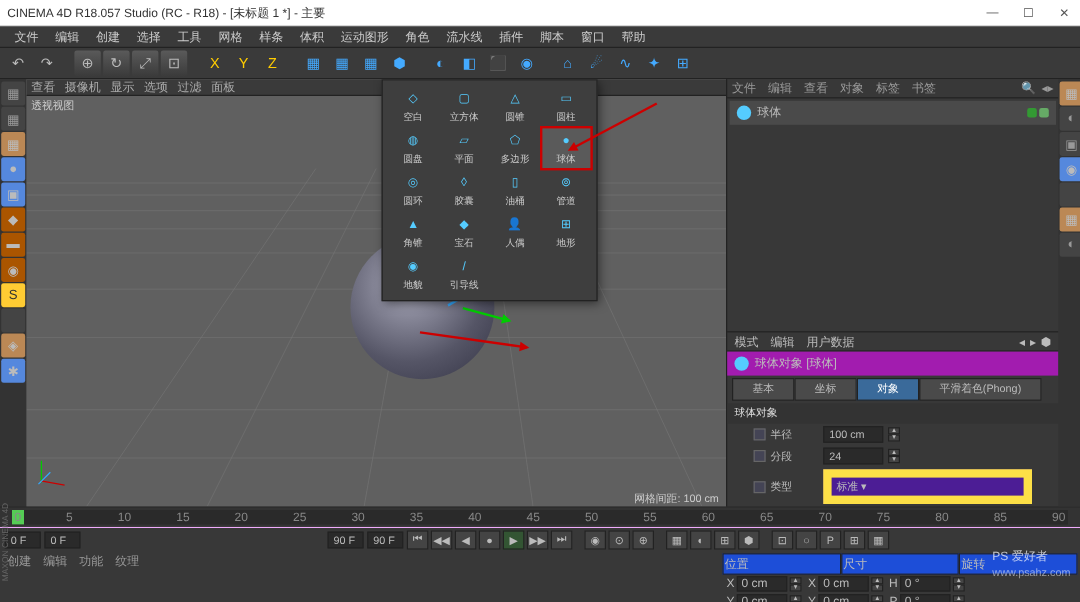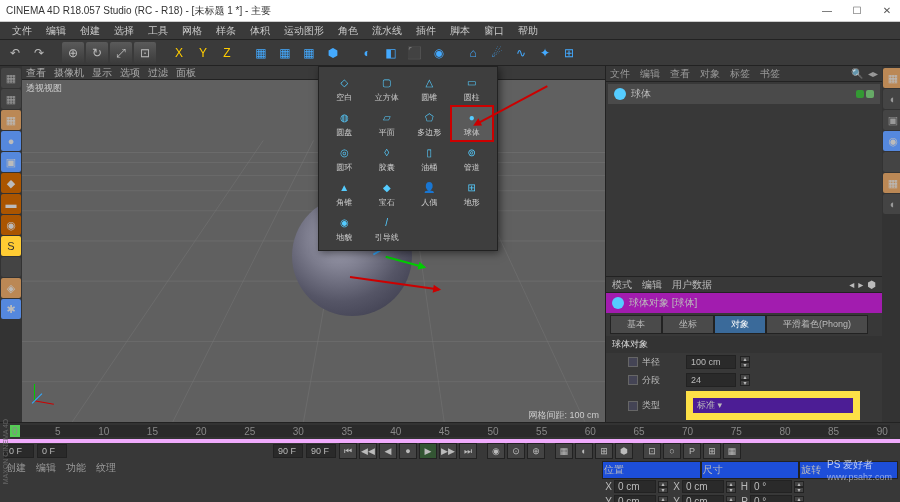--- a/index.html
+++ b/index.html
@@ -77,21 +77,21 @@
 .prop-lbl{width:40px;font-size:9px}
 .prop-val{background:#2a2a2a;padding:1px 4px;min-width:50px;font-size:9px;border:1px solid #222}
 .spinner{width:10px;display:flex;flex-direction:column}
 .spin{height:6px;background:#444;border:1px solid #222;font-size:6px;text-align:center;line-height:4px}
 .prop-sel{background:#4c1d95;padding:1px 4px;flex:1;font-size:9px;border:7px solid #fde047}
 .bottom{height:80px;background:#383838;border-top:1px solid #222}
 .timeline{height:16px;display:flex;align-items:center;padding:0 6px;background:#333;position:relative}
 .tl-track{flex:1;height:12px;background:#2a2a2a;position:relative;margin:0 4px}
 .tl-ticks{position:absolute;inset:0;display:flex;justify-content:space-between;padding:0 2px;font-size:7px;color:#888;align-items:flex-end}
 .tl-head{position:absolute;left:0;top:0;width:10px;height:12px;background:#5c5}
-.tl-ctrl{height:20px;display:flex;align-items:center;padding:0 4px;gap:3px;border-top:4px solid #f0abfc}
+.tl-ctrl{height:20px;display:flex;align-items:center;padding:0 4px;gap:3px;border-top:1px solid #f0abfc}
 .tc-field{background:#2a2a2a;padding:1px 4px;font-size:9px;border:1px solid #222;min-width:30px}
 .tc-btn{width:18px;height:16px;background:#444;border:1px solid #222;display:flex;align-items:center;justify-content:center;font-size:9px}
 .tc-btn.p{background:#353}
 .lower{display:flex;height:44px}
 .lower-left{width:600px;padding:2px 6px}
 .lower-tabs{display:flex;gap:10px;font-size:9px;color:#999}
 .lower-right{flex:1;padding:2px}
 .coord-tabs{display:flex;font-size:9px}
 .coord-tab{flex:1;text-align:left;padding:1px;background:#1d4ed8;border:1px solid #222}
 .coord-row{display:flex;gap:2px;padding:1px 0}

